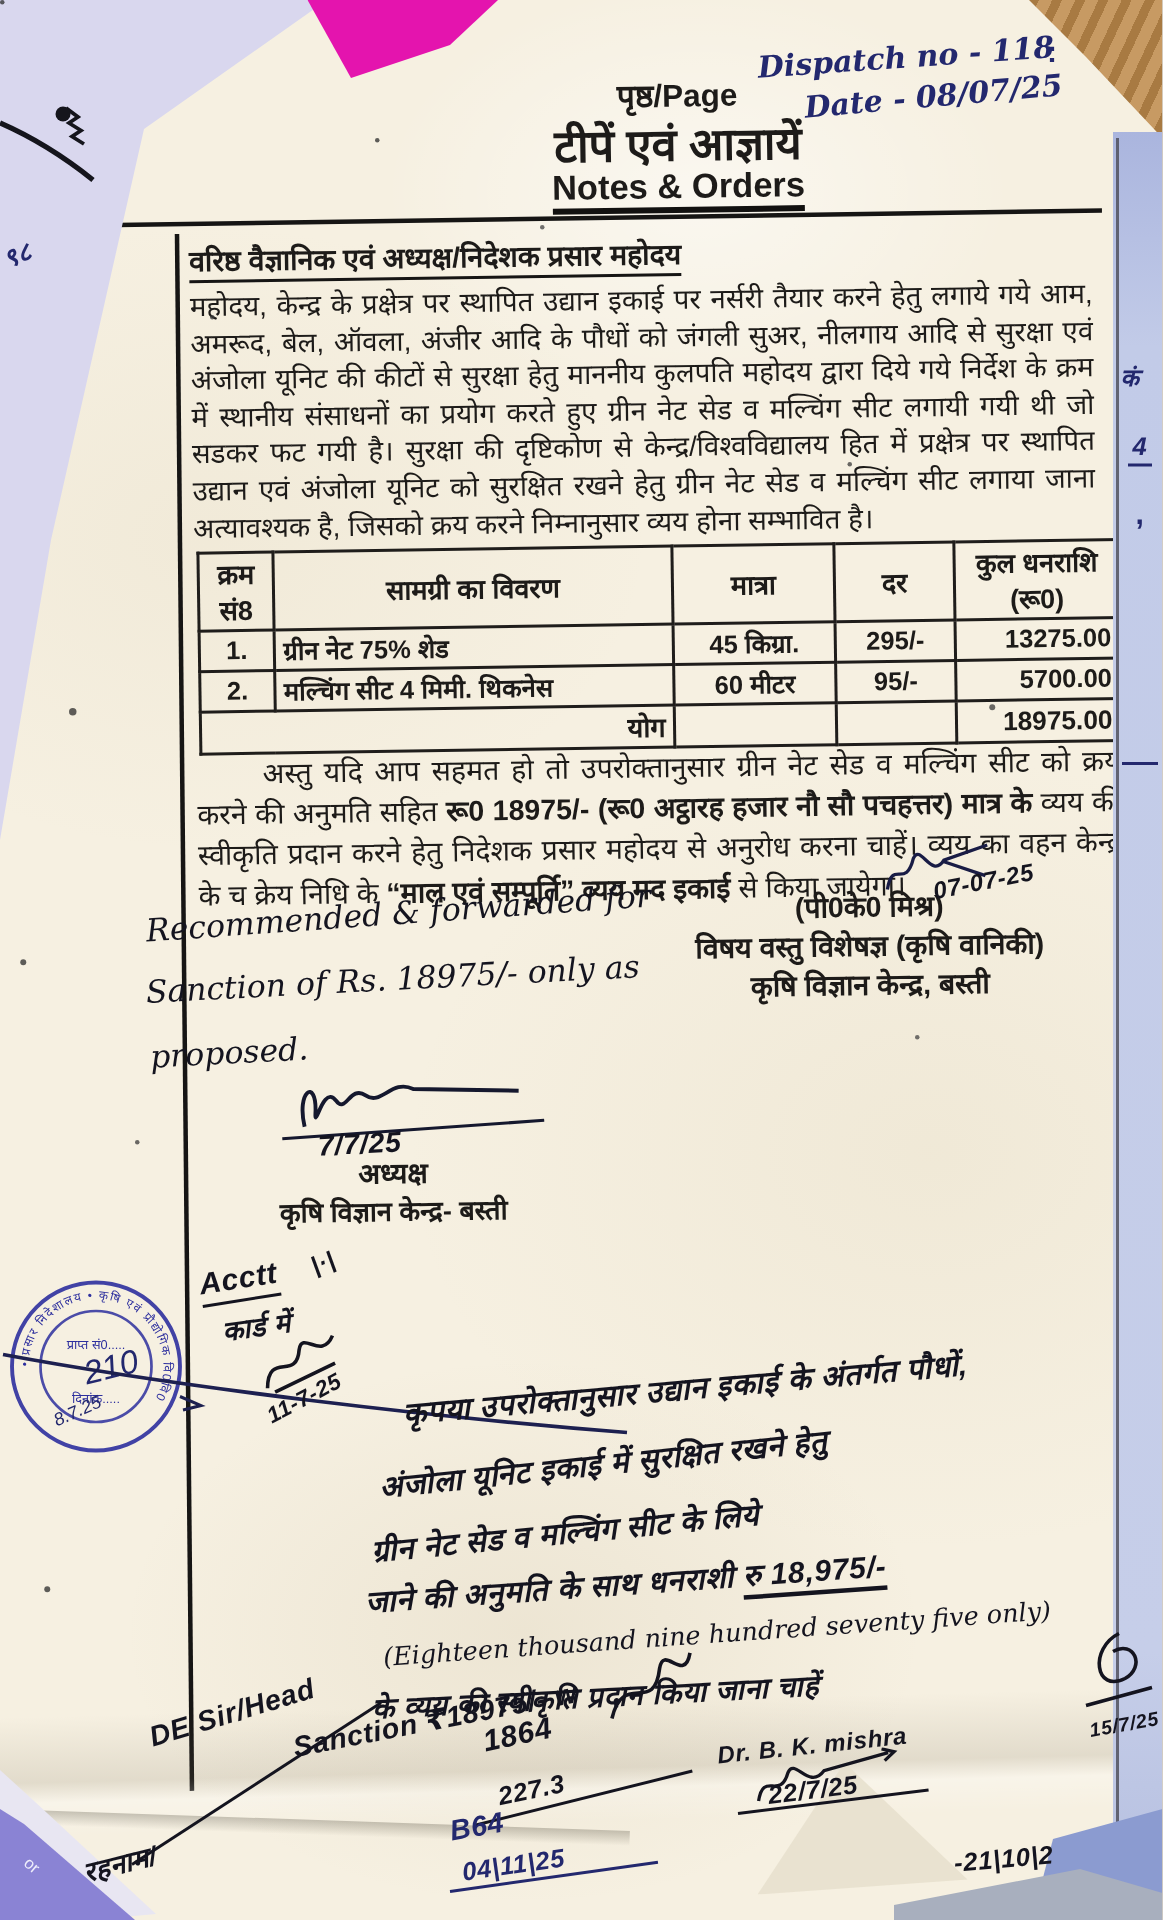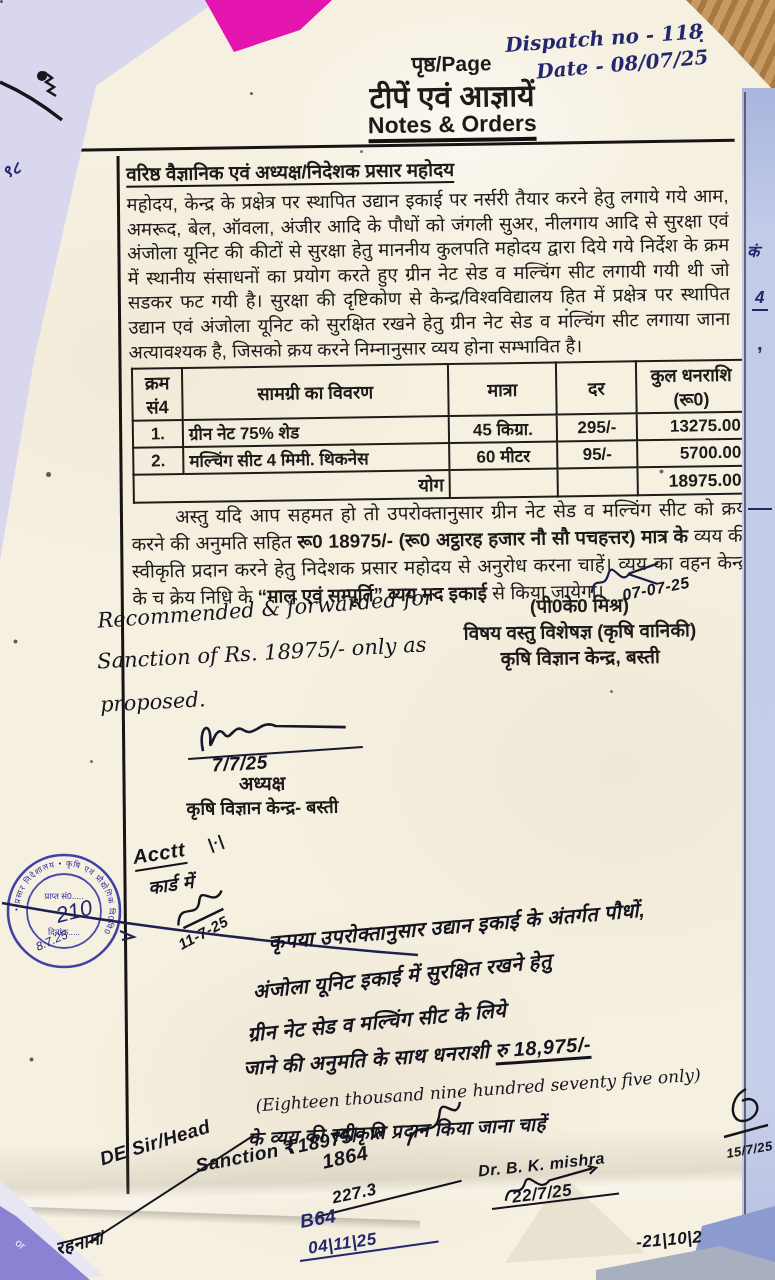--- a/index.html
+++ b/index.html
@@ -54,21 +54,21 @@
     <table class="exp abs dev" style="left:135px;top:364px;width:614px;">
       <colgroup>
           <col style="width:50px">
           <col style="width:266px">
           <col style="width:108px">
           <col style="width:80px">
           <col style="width:110px">
         </colgroup>
       <tbody>
           <tr>
-        <th>क्रम सं4</th>
+        <th>क्रम सं8</th>
         <th>सामग्री का विवरण</th>
         <th>मात्रा</th>
         <th>दर</th>
         <th>कुल धनराशि (रू0)</th>
       </tr>
       <tr>
         <td style="text-align:center">1.</td>
         <td>ग्रीन नेट 75% शेड</td>
         <td style="text-align:center">45 किग्रा.</td>
         <td style="text-align:center">295/-</td>

